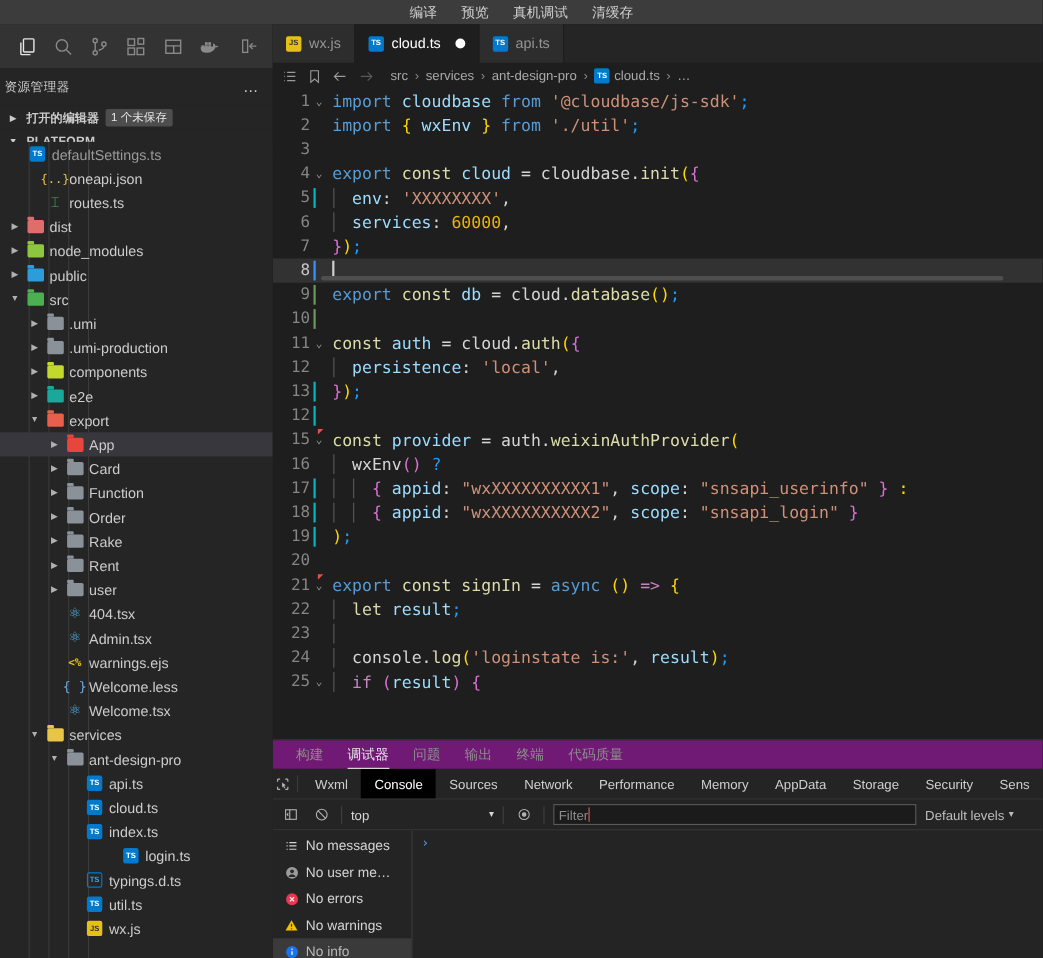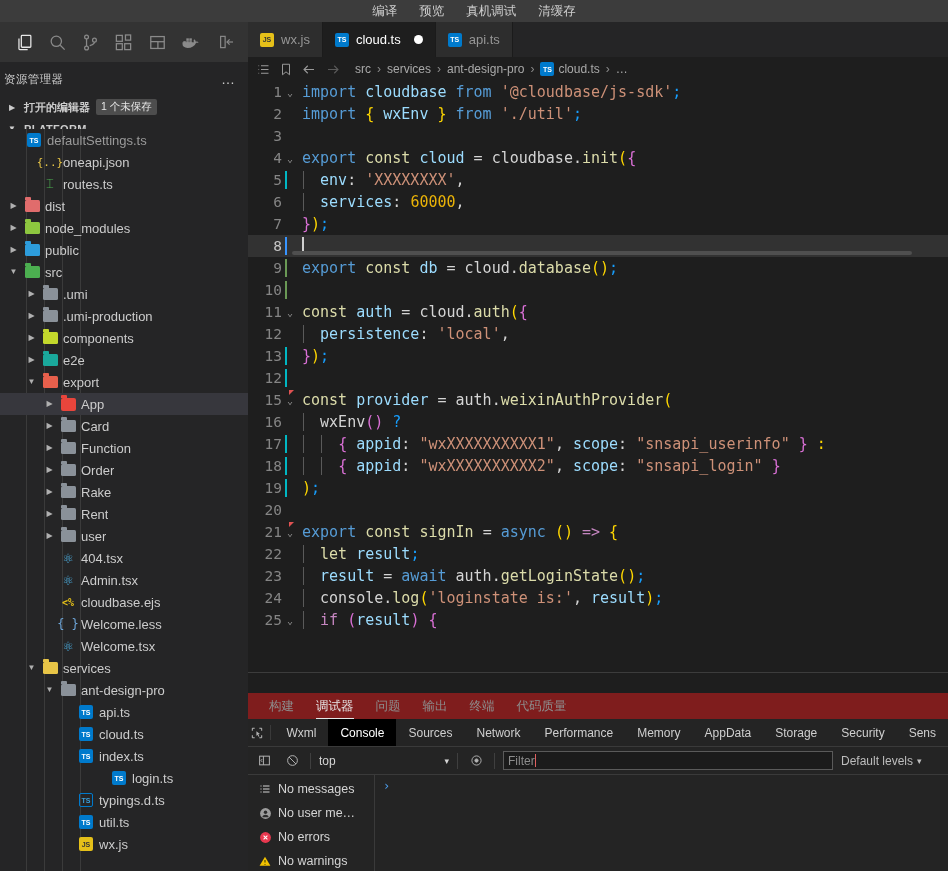--- a/index.html
+++ b/index.html
@@ -121,22 +121,22 @@
   
   .t-kw{color:#569cd6;} .t-kw2{color:#c586c0;} .t-const{color:#dcdcaa;}
   .t-var{color:#9cdcfe;} .t-str{color:#ce9178;} .t-num{color:#eab308;}
   .t-fn{color:#dcdcaa;} .t-plain{color:#d4d4d4;} .t-op{color:#d4d4d4;}
   .t-p1{color:#ffd700;} .t-p2{color:#da70d6;} .t-p3{color:#179fff;}
   .t-prop{color:#9cdcfe;}
 
   
   .panel{ height:199px; flex:0 0 199px; display:flex; flex-direction:column; background:#1e1e1e;
           border-top:1px solid #3c3c3c;}
-  .paneltabs{ height:26px; flex:0 0 26px; background:#7f1d1d; display:flex; align-items:flex-end;
-              gap:0; padding-left:10px; font-size:12.5px;margin-top:20px;}
+  .paneltabs{ height:26px; flex:0 0 26px; background:#701a75; display:flex; align-items:flex-end;
+              gap:0; padding-left:10px; font-size:12.5px;}
   .ptab{ padding:0 11px; height:26px; display:flex; align-items:center; color:#8d8d8d; cursor:pointer;
          position:relative; white-space:nowrap;}
   .ptab.active{ color:#e7e7e7; }
   .ptab.active::after{ content:""; position:absolute; left:11px; right:11px; bottom:0; height:1px; background:#e7e7e7;}
 
   .devtools{ flex:1 1 auto; display:flex; flex-direction:column; background:#242424; min-height:0;}
   .dtabs{ height:28px; flex:0 0 28px; display:flex; align-items:stretch; background:#242424;
           border-bottom:1px solid #3a3a3a; overflow:hidden;}
   .dtabs .inspector{ width:30px; display:flex; align-items:center; justify-content:center; color:#b4b4b4; cursor:pointer;}
   .dtabs .vdiv{ width:1px; background:#3a3a3a; margin:6px 4px;}
@@ -402,21 +402,21 @@
             <span class="ico">
               <span style="color: rgb(74, 168, 216); font-size: 13px;">⚛</span>
             </span>
             <span class="lbl">Admin.tsx</span>
           </div>
           <div class="trow" style="padding-left: 44px;">
             <span class="tw empty">▶</span>
             <span class="ico">
               <span style="color: rgb(229, 192, 25); font-size: 10px; font-family: &quot;DejaVu Sans Mono&quot;, monospace; font-weight: bold;">&lt;%</span>
             </span>
-            <span class="lbl">cloudbase.ejs</span>
+            <span class="lbl">warnings.ejs</span>
           </div>
           <div class="trow" style="padding-left: 44px;">
             <span class="tw empty">▶</span>
             <span class="ico">
               <span style="color: rgb(111, 168, 220); font-size: 12px; font-family: &quot;DejaVu Sans Mono&quot;, monospace;">{ }</span>
             </span>
             <span class="lbl">Welcome.less</span>
           </div>
           <div class="trow" style="padding-left: 44px;">
             <span class="tw empty">▶</span>
@@ -572,21 +572,21 @@
             <div class="cl"><span class="ln">13</span><span class="fold"></span><span class="ctext"><span class="t-p2">}</span><span class="t-p1">)</span><span class="t-p3">;</span></span></div>
             <div class="cl"><span class="ln">12</span><span class="fold"></span><span class="ctext"></span></div>
             <div class="cl"><span class="ln">15</span><span class="fold">⌄</span><span class="ctext"><span class="t-const">const </span><span class="t-var">provider </span><span class="t-op">= </span><span class="t-plain">auth</span><span class="t-op">.</span><span class="t-fn">weixinAuthProvider</span><span class="t-p1">(</span></span><span class="errmark"></span></div>
             <div class="cl"><span class="ln">16</span><span class="fold"></span><span class="ctext"><span class="t-plain">  wxEnv</span><span class="t-p2">(</span><span class="t-p2">)</span><span class="t-op"> </span><span class="t-p3">?</span></span></div>
             <div class="cl"><span class="ln">17</span><span class="fold"></span><span class="ctext"><span class="t-op">    </span><span class="t-p2">{</span><span class="t-prop"> appid</span><span class="t-op">: </span><span class="t-str">"wxXXXXXXXXXX1"</span><span class="t-op">, </span><span class="t-prop">scope</span><span class="t-op">: </span><span class="t-str">"snsapi_userinfo"</span><span class="t-op"> </span><span class="t-p2">}</span><span class="t-op"> </span><span class="t-p1">:</span></span></div>
             <div class="cl"><span class="ln">18</span><span class="fold"></span><span class="ctext"><span class="t-op">    </span><span class="t-p2">{</span><span class="t-prop"> appid</span><span class="t-op">: </span><span class="t-str">"wxXXXXXXXXXX2"</span><span class="t-op">, </span><span class="t-prop">scope</span><span class="t-op">: </span><span class="t-str">"snsapi_login"</span><span class="t-op"> </span><span class="t-p2">}</span></span></div>
             <div class="cl"><span class="ln">19</span><span class="fold"></span><span class="ctext"><span class="t-p1">)</span><span class="t-p3">;</span></span></div>
             <div class="cl"><span class="ln">20</span><span class="fold"></span><span class="ctext"></span></div>
             <div class="cl"><span class="ln">21</span><span class="fold">⌄</span><span class="ctext"><span class="t-kw">export </span><span class="t-const">const </span><span class="t-fn">signIn </span><span class="t-op">= </span><span class="t-kw">async </span><span class="t-p1">(</span><span class="t-p1">)</span><span class="t-op"> </span><span class="t-kw2">=&gt; </span><span class="t-p1">{</span></span><span class="errmark"></span></div>
             <div class="cl"><span class="ln">22</span><span class="fold"></span><span class="ctext"><span class="t-const">  let </span><span class="t-var">result</span><span class="t-p3">;</span></span></div>
-            <div class="cl"><span class="ln">23</span><span class="fold"></span><span class="ctext"><span class="t-var">  result </span><span class="t-op">= </span><span class="t-kw">await </span><span class="t-plain">auth</span><span class="t-op">.</span><span class="t-fn">getLoginState</span><span class="t-p1">(</span><span class="t-p1">)</span><span class="t-p3">;</span></span></div>
+            <div class="cl"><span class="ln">23</span><span class="fold"></span></div>
             <div class="cl"><span class="ln">24</span><span class="fold"></span><span class="ctext"><span class="t-plain">  console</span><span class="t-op">.</span><span class="t-fn">log</span><span class="t-p1">(</span><span class="t-str">'loginstate is:'</span><span class="t-op">, </span><span class="t-var">result</span><span class="t-p1">)</span><span class="t-p3">;</span></span></div>
             <div class="cl"><span class="ln">25</span><span class="fold">⌄</span><span class="ctext"><span class="t-kw2">  if </span><span class="t-p2">(</span><span class="t-var">result</span><span class="t-p2">)</span><span class="t-op"> </span><span class="t-p2">{</span></span></div>
             <div class="ig" style="left: 37px; width: 2px; background: rgb(0, 183, 195); top: 90px; height: 18px; bottom: auto; position: absolute;"></div>
             <div class="ig" style="left: 37px; width: 2px; background: rgb(55, 148, 255); top: 156px; height: 18px; bottom: auto; position: absolute;"></div>
             <div class="ig" style="left: 37px; width: 2px; background: rgb(106, 153, 85); top: 178px; height: 18px; bottom: auto; position: absolute;"></div>
             <div class="ig" style="left: 37px; width: 2px; background: rgb(106, 153, 85); top: 200px; height: 18px; bottom: auto; position: absolute;"></div>
             <div class="ig" style="left: 37px; width: 2px; background: rgb(0, 183, 195); top: 266px; height: 18px; bottom: auto; position: absolute;"></div>
             <div class="ig" style="left: 37px; width: 2px; background: rgb(0, 183, 195); top: 288px; height: 18px; bottom: auto; position: absolute;"></div>
             <div class="ig" style="left: 37px; width: 2px; background: rgb(0, 183, 195); top: 354px; height: 18px; bottom: auto; position: absolute;"></div>
             <div class="ig" style="left: 37px; width: 2px; background: rgb(0, 183, 195); top: 376px; height: 18px; bottom: auto; position: absolute;"></div>

